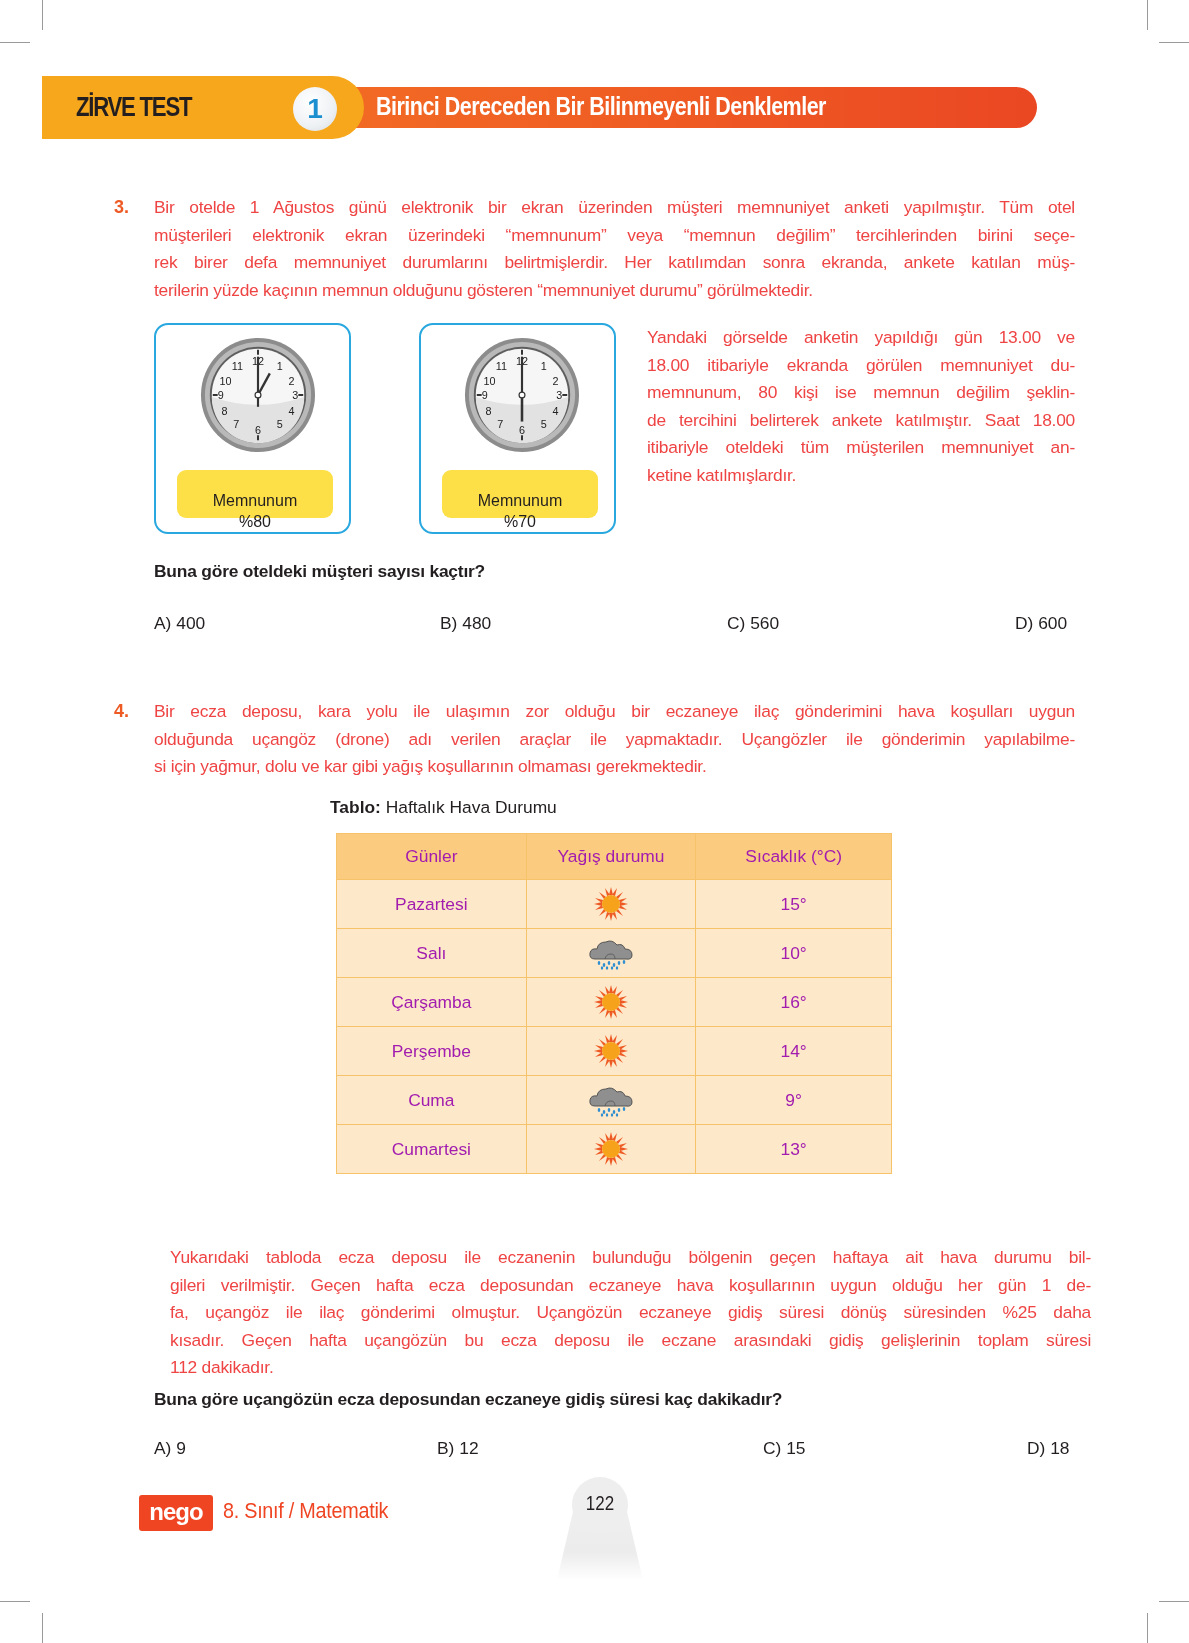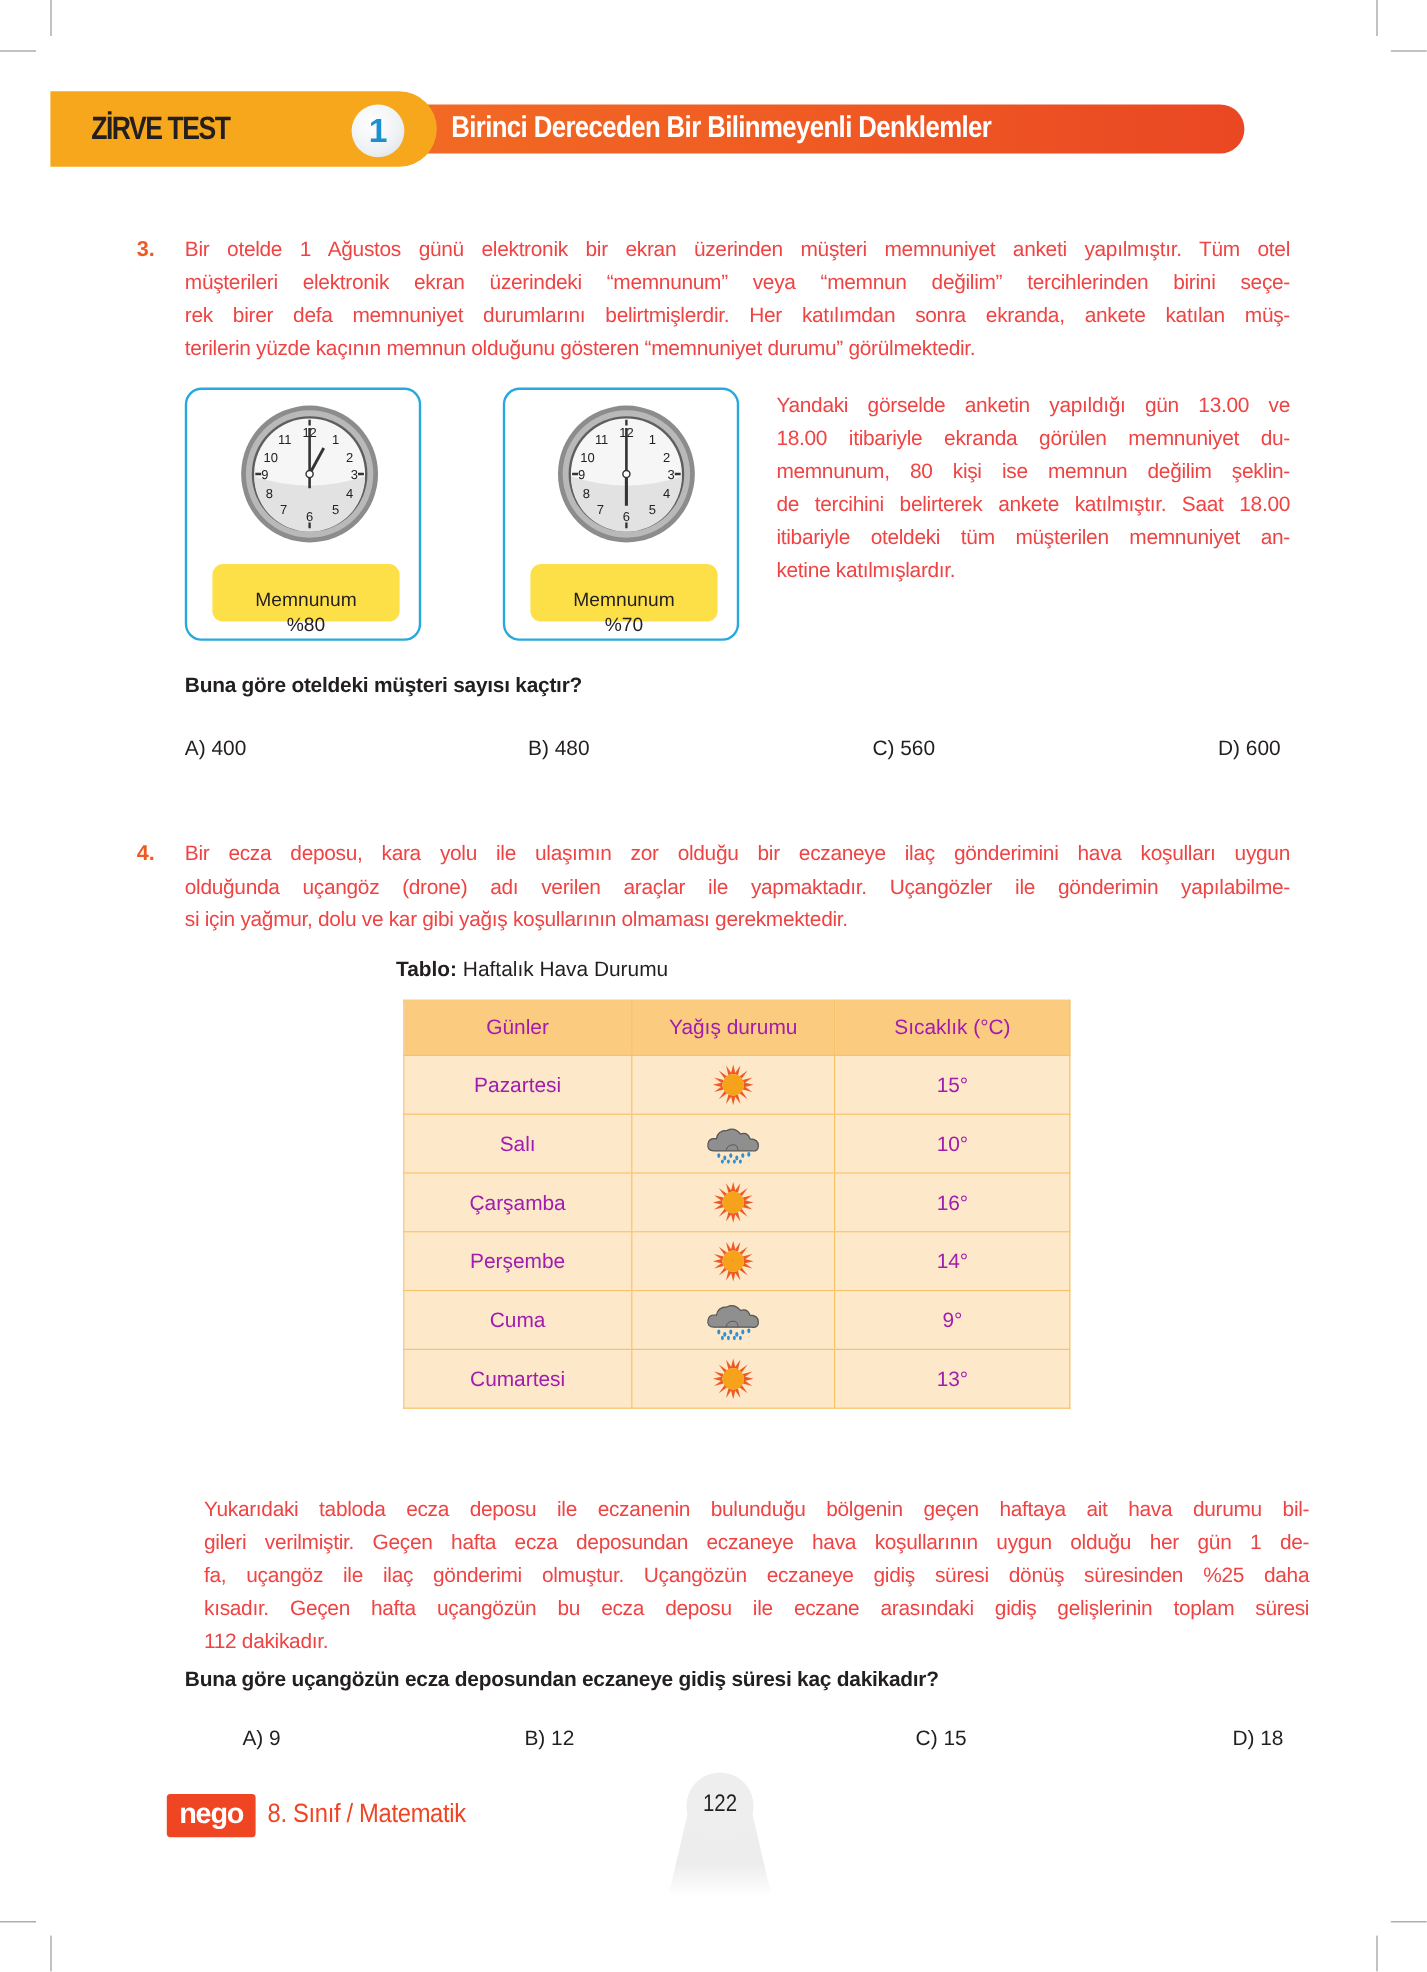--- a/index.html
+++ b/index.html
@@ -299,21 +299,21 @@
 <div class="para" style="left:154px;top:1244px;width:921px;margin-left:16px;">
   <span class="line">Yukarıdaki tabloda ecza deposu ile eczanenin bulunduğu bölgenin geçen haftaya ait hava durumu bil-</span>
   <span class="line">gileri verilmiştir. Geçen hafta ecza deposundan eczaneye hava koşullarının uygun olduğu her gün 1 de-</span>
   <span class="line">fa, uçangöz ile ilaç gönderimi olmuştur. Uçangözün eczaneye gidiş süresi dönüş süresinden %25 daha</span>
   <span class="line">kısadır. Geçen hafta uçangözün bu ecza deposu ile eczane arasındaki gidiş gelişlerinin toplam süresi</span>
   <span class="line last">112 dakikadır.</span>
 </div>
 
 <div class="bold-q" style="left:154px;top:1389px;">Buna göre uçangözün ecza deposundan eczaneye gidiş süresi kaç dakikadır?</div>
 
-<div class="opt" style="left:154px;top:1438px;margin-left:48px;">A) 9</div>
+<div class="opt" style="left:154px;top:1438px;">A) 9</div>
 <div class="opt" style="left:437px;top:1438px;">B) 12</div>
 <div class="opt" style="left:731px;top:1438px;margin-left:32px;">C) 15</div>
 <div class="opt" style="left:1027px;top:1438px;">D) 18</div>
 
 <div class="logo">nego</div>
 <div class="footer-text">8. Sınıf / Matematik</div>
 <div class="page-tab"></div>
 <div class="page-circle"></div>
 <div class="page-num">122</div>
 

